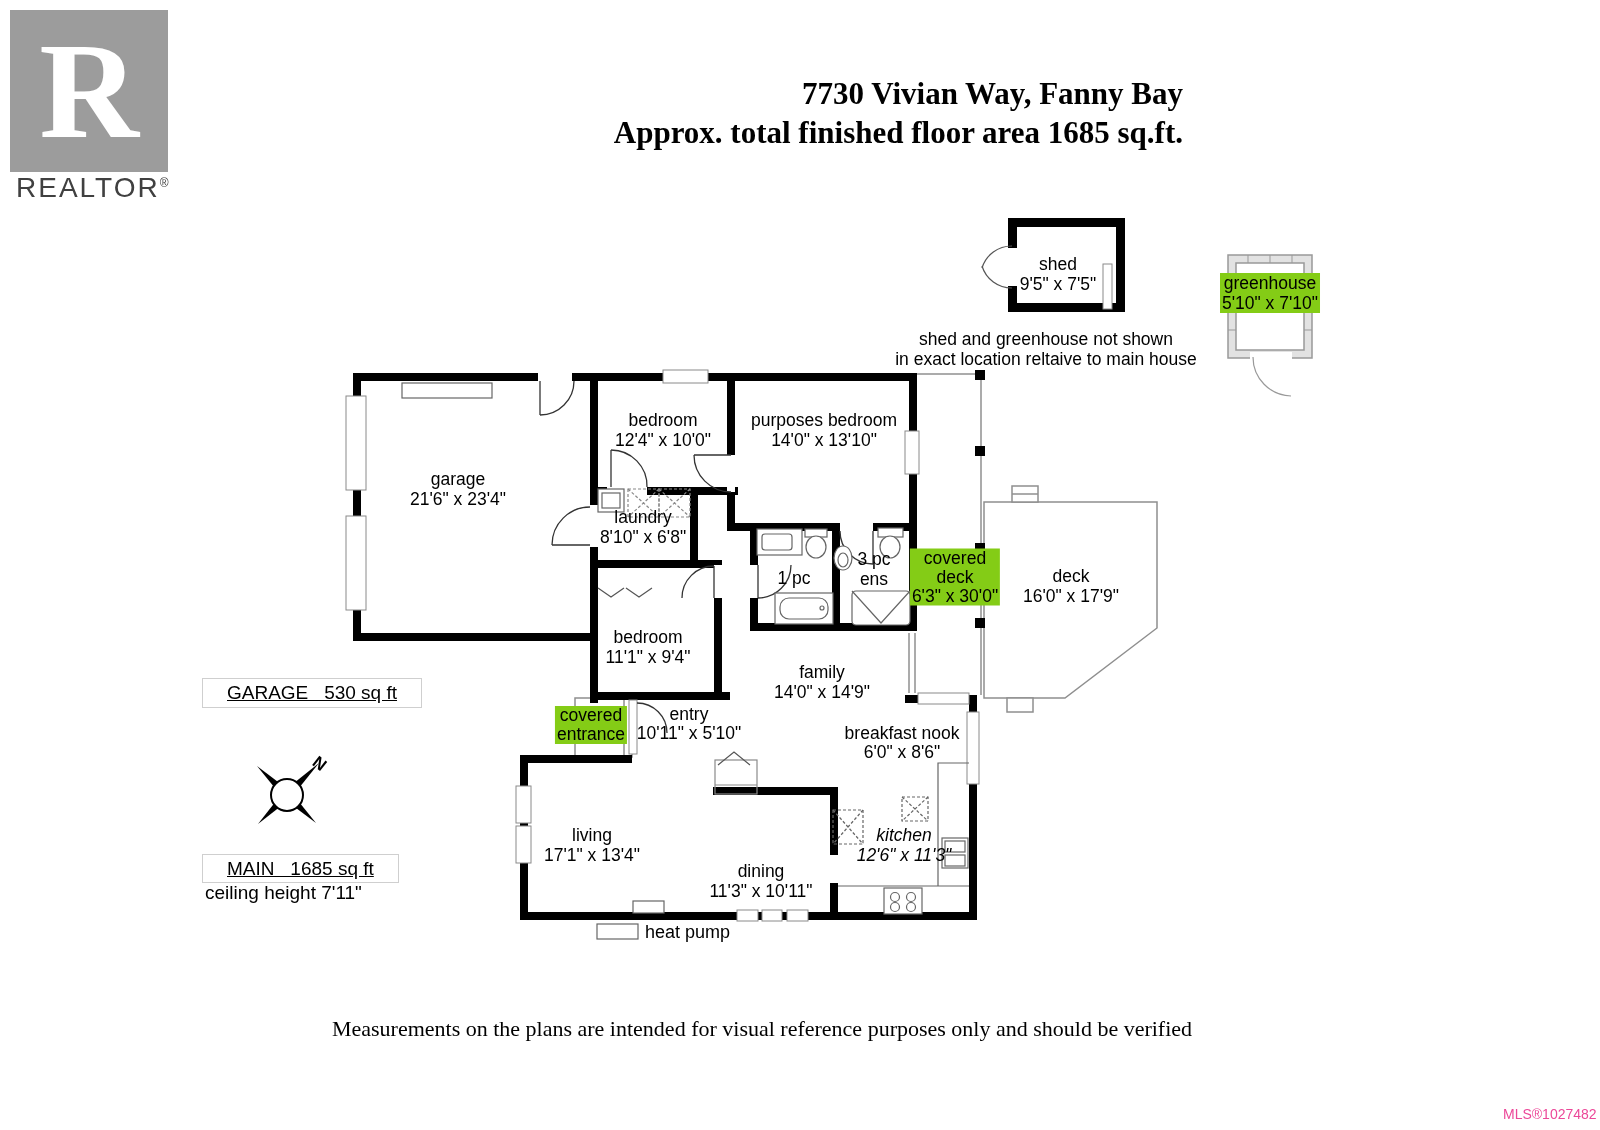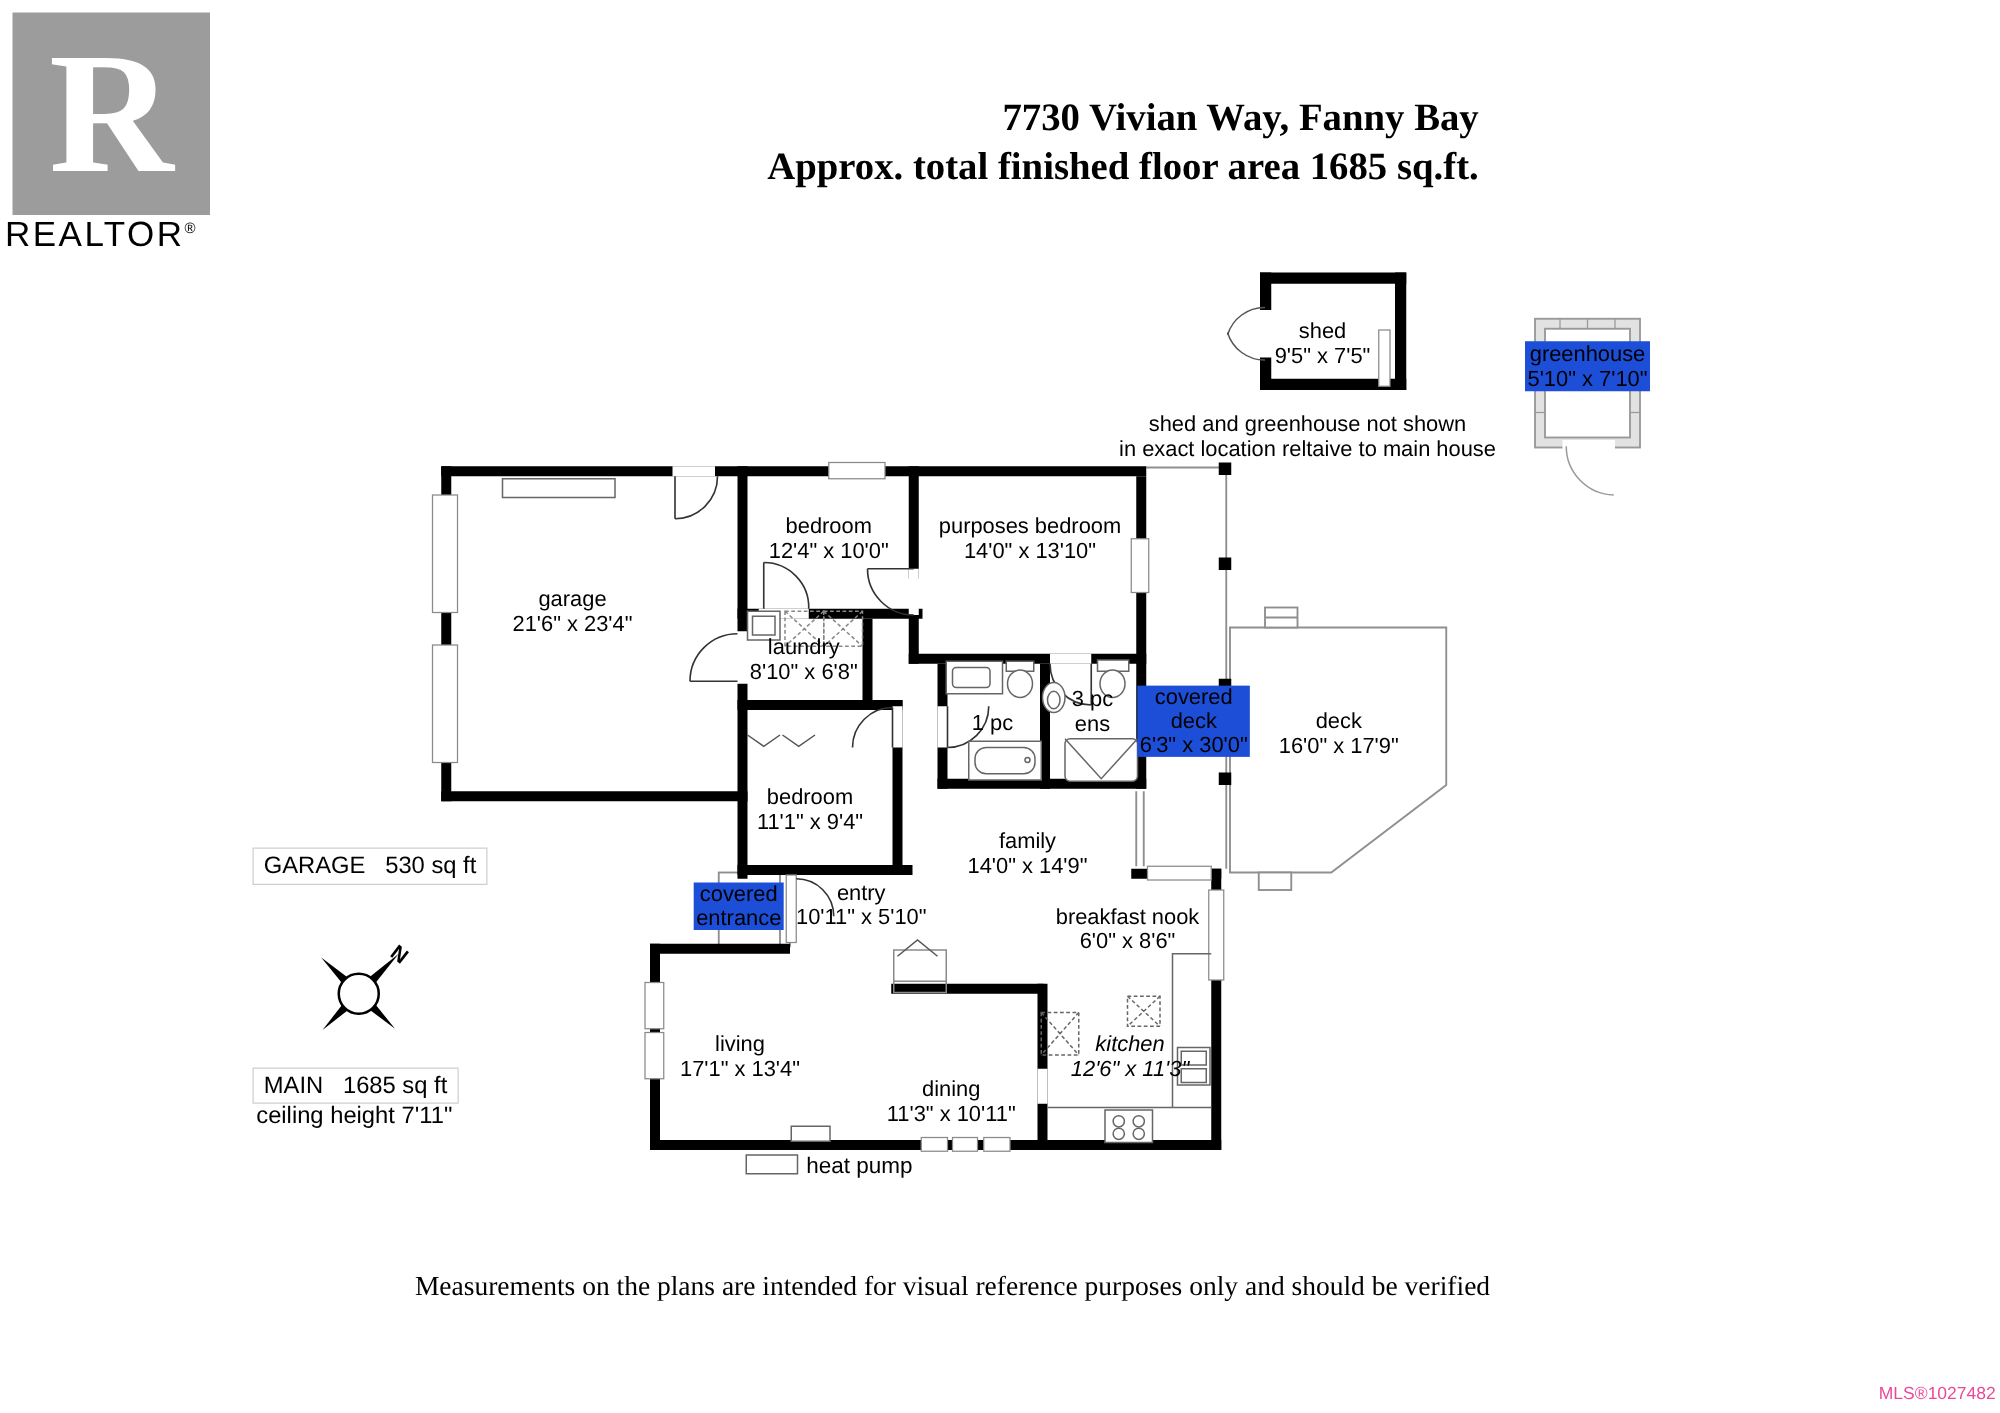--- a/index.html
+++ b/index.html
@@ -2,38 +2,38 @@
 <html><head>
 <meta charset="utf-8">
 <style>
   html,body{margin:0;padding:0;background:#fff;}
   #canvas{position:relative;width:1600px;height:1130px;background:#fff;overflow:hidden;
           font-family:"Liberation Sans",sans-serif;color:#000;}
   #plan-svg{position:absolute;left:0;top:0;width:1600px;height:1130px;}
   .lbl{position:absolute;transform:translate(-50%,-50%);text-align:center;
        font:17.5px/20px "Liberation Sans",sans-serif;color:#000;white-space:nowrap;}
   .lbl .nm,.lbl .dm{display:block;}
-  .whitebg{background:#1d4ed8;padding:0 2px;}
+  .whitebg{background:#84cc16;padding:0 2px;}
   .areabox{position:absolute;border:1px solid #cfcfcf;background:#fff;
-           font:19px/28px "Liberation Sans",sans-serif;white-space:pre;padding:0 8px;}
+           font:19px/28px "Liberation Sans",sans-serif;white-space:pre;padding:0 24px;text-decoration:underline;}
   .plaintext{position:absolute;font:19px/22px "Liberation Sans",sans-serif;white-space:nowrap;}
   #title{position:absolute;left:383px;top:74px;width:800px;text-align:right;
          font-family:"Liberation Serif",serif;font-weight:bold;}
   #title .t1{font-size:31px;line-height:39px;display:block;}
   #title .t2{font-size:31px;line-height:39px;display:block;}
   #note{position:absolute;left:1046px;top:330px;transform:translateX(-50%);text-align:center;
         font:17.5px/19.5px "Liberation Sans",sans-serif;white-space:nowrap;}
   #footer{position:absolute;left:262px;top:1016px;width:1000px;text-align:center;
           font:22px "Liberation Serif",serif;}
   #mls{position:absolute;left:1503px;top:1106px;font:14px "Liberation Sans",sans-serif;color:#ec4899;}
   #logo-box{position:absolute;left:10px;top:10px;width:158px;height:162px;background:#9c9c9c;
             display:flex;align-items:center;justify-content:center;}
   #logo-box .r{font-family:"Liberation Serif",serif;font-weight:bold;font-size:138px;
                color:#fff;line-height:138px;}
-  #logo-word{position:absolute;left:4px;top:172px;width:190px;color:#000000;
+  #logo-word{position:absolute;left:16px;top:172px;width:190px;color:#404040;
              font:28px "Liberation Sans",sans-serif;letter-spacing:2px;}
   #logo-word sup{font-size:12px;}
   #heatpump-lbl{position:absolute;left:645px;top:922px;font:18px "Liberation Sans",sans-serif;white-space:nowrap;}
 </style>
 </head>
 <body>
 
 <div id="canvas">
 
   <div id="logo-box">

